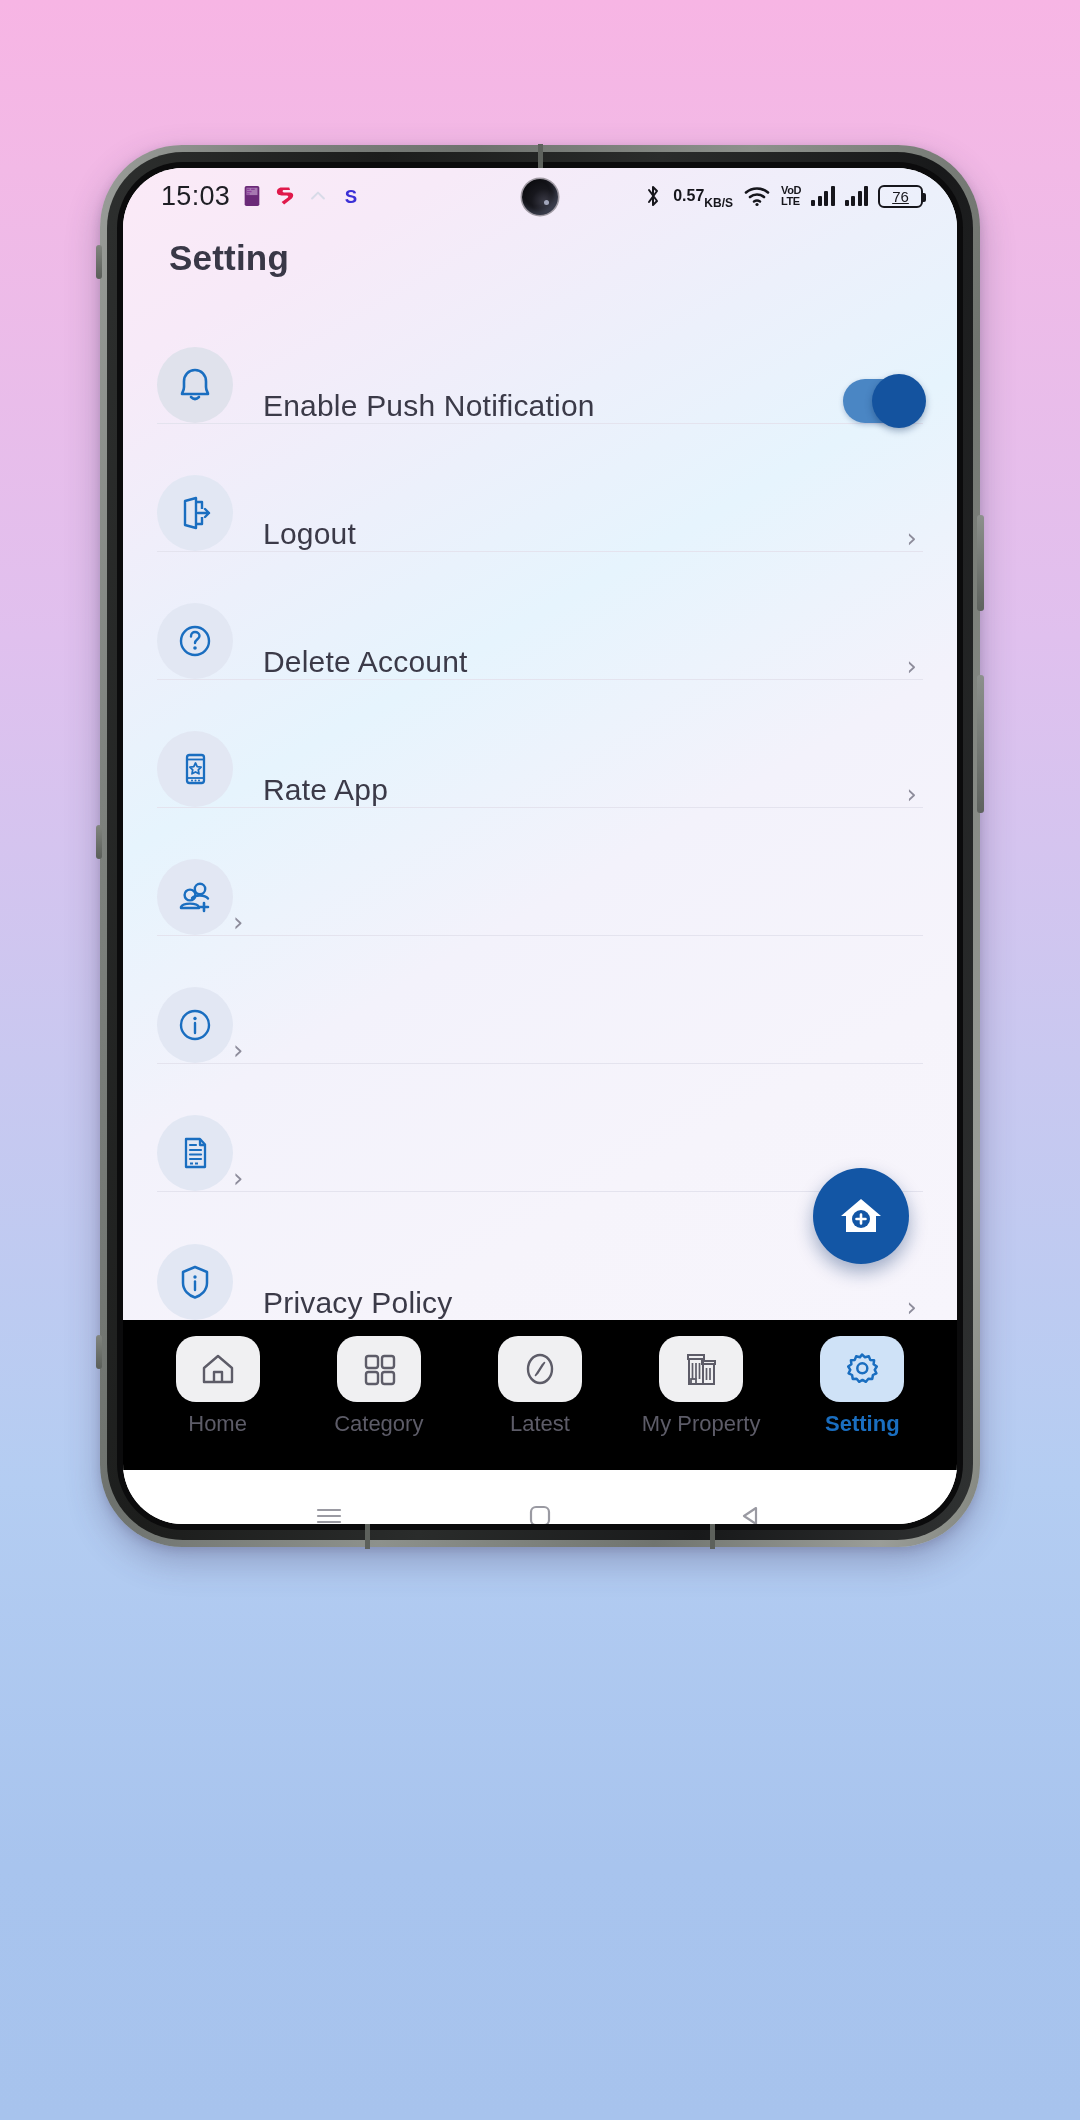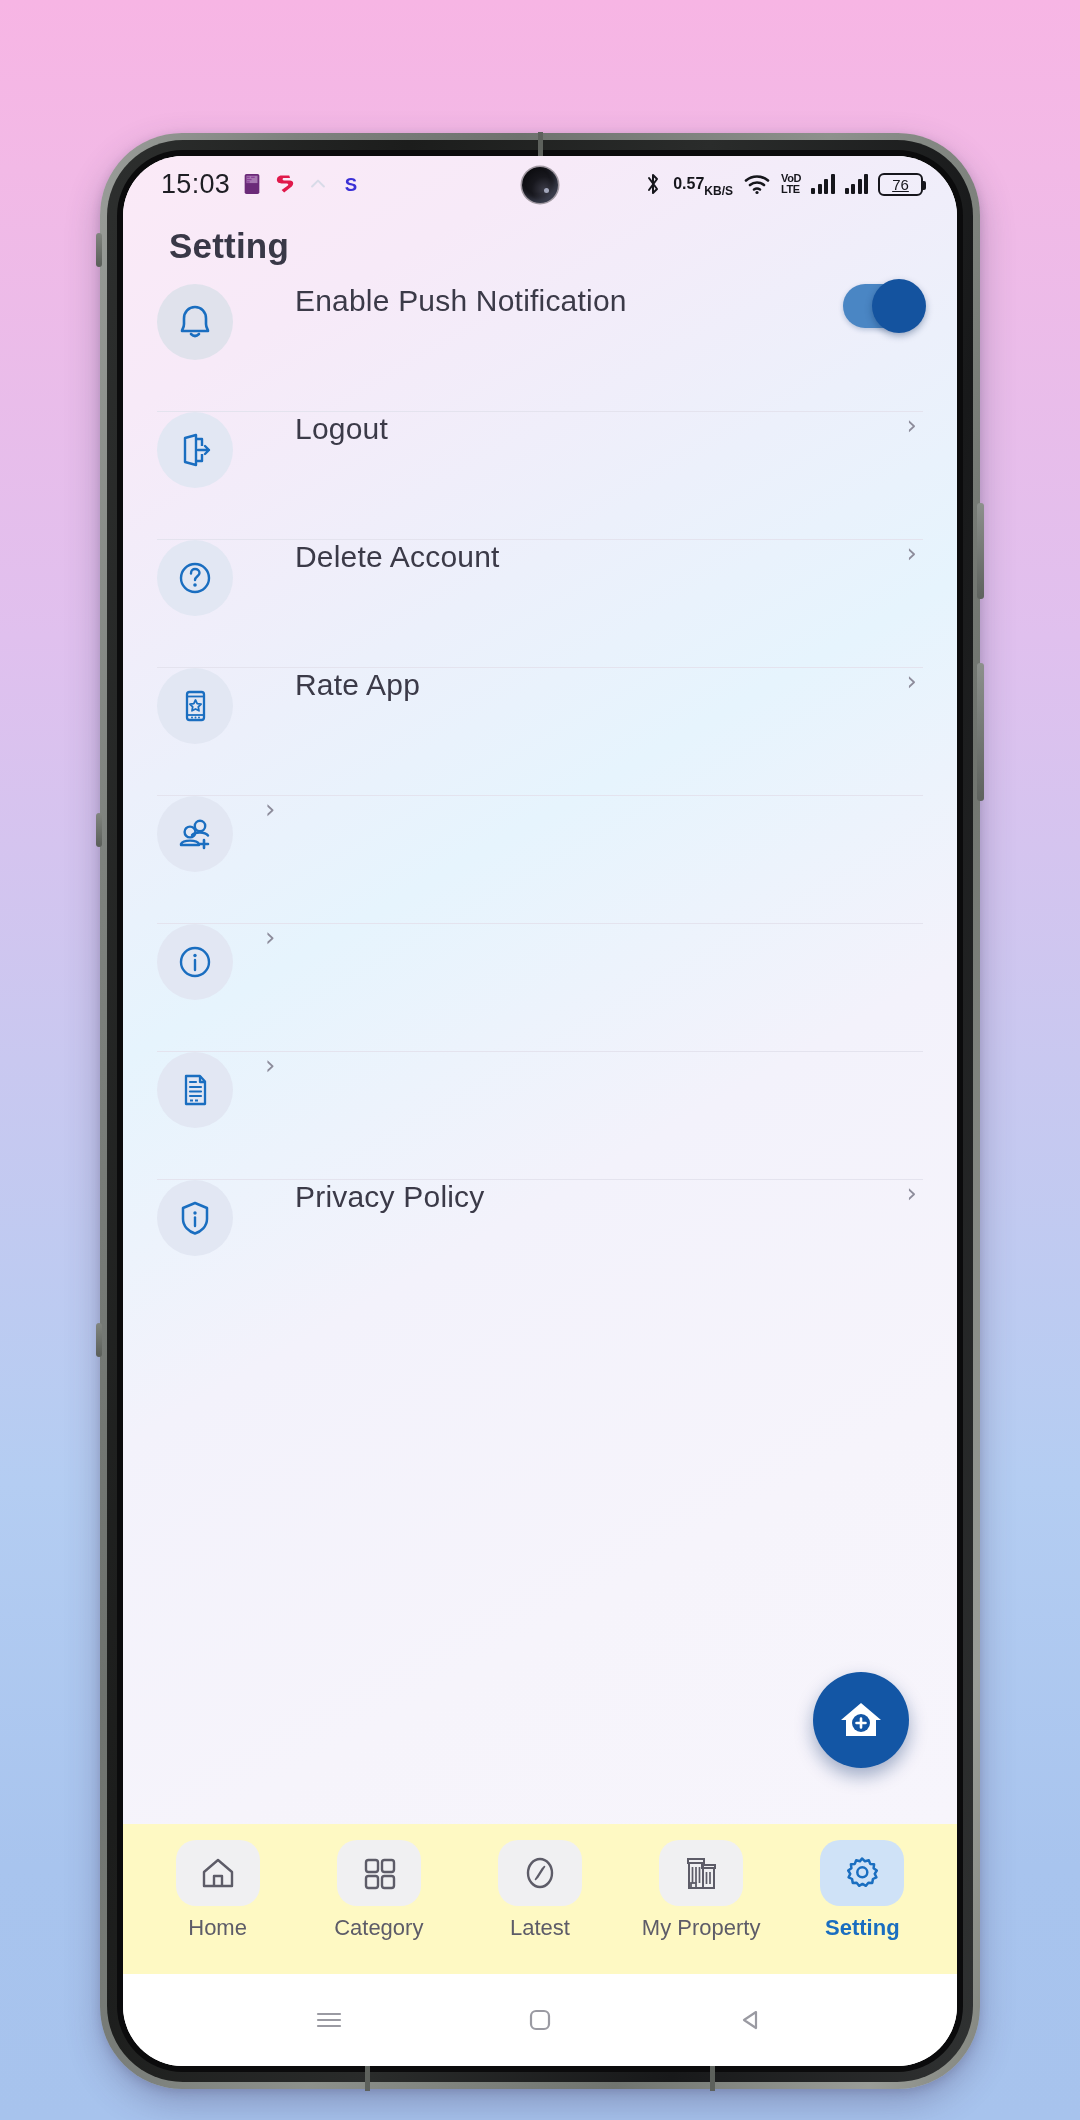--- a/index.html
+++ b/index.html
@@ -6,22 +6,22 @@
   html, body { width:1080px; height:2120px; overflow:hidden; }
   body {
     font-family: "Liberation Sans", sans-serif;
     background: linear-gradient(180deg, #f7b5e4 0%, #f2b9e6 8%, #e0c0ee 30%, #c9c8f0 50%, #b4cdf2 70%, #a8c4ee 88%, #a7c3ed 100%);
     position: relative;
   }
 
   
   #phone {
     position:absolute;
-    left:100px; top:133px;
-    width:880px; height:1956px;
+    left:100px; top:145px;
+    width:880px; height:1402px;
   }
   .frame-outer{
     position:absolute; inset:0;
     border-radius:82px;
     background: linear-gradient(105deg,#9a9d99 0%,#7e827e 14%,#6e726e 30%,#8d918c 52%,#70746f 74%,#9a9d98 92%,#83867f 100%);
     box-shadow: 0 14px 34px rgba(60,50,90,.30), 0 3px 10px rgba(60,50,90,.18);
   }
   .frame-mid{
     position:absolute; left:7px; top:7px; right:7px; bottom:7px;
     border-radius:76px;
@@ -105,25 +105,24 @@
     padding:14px 0 18px 46px;
   }
   .page-title{
     font-size:35px; font-weight:bold; color:#393847;
     letter-spacing:.2px;
   }
 
   
   .list{ padding:0 34px; }
   .row{
-    display:flex; align-items:flex-start;
+    display:flex; align-items:flex-end;
     height:128px;
     border-bottom:1.6px solid #e4e3ee;
     position:relative;
-    gap:32px;
   }
   .row:last-child{ border-bottom:none; }
   .ico-circle{
     width:76px; height:76px; border-radius:50%;
     background:#e2e7f3;
     display:flex; align-items:center; justify-content:center;
     flex:0 0 76px;
   }
   .row:first-child .ico-circle{ background:#e0e2ec; }
   .row-label{
@@ -152,21 +151,21 @@
     position:absolute; right:48px; bottom:56px;
     width:96px; height:96px; border-radius:50%;
     background:#1356a5;
     display:flex; align-items:center; justify-content:center;
     box-shadow:0 8px 18px rgba(12,50,110,.38);
   }
 
   
   .bottom-nav{
     flex:0 0 150px;
-    background:#fef9c3;
+    background:#000000;
     display:flex; align-items:flex-start; justify-content:space-around;
     padding:16px 14px 0 14px;
   }
   .nav-item{
     display:flex; flex-direction:column; align-items:center; gap:9px;
     width:130px;
   }
   .nav-ico{
     width:84px; height:66px; border-radius:20px;
     background:#f0f0f2;

